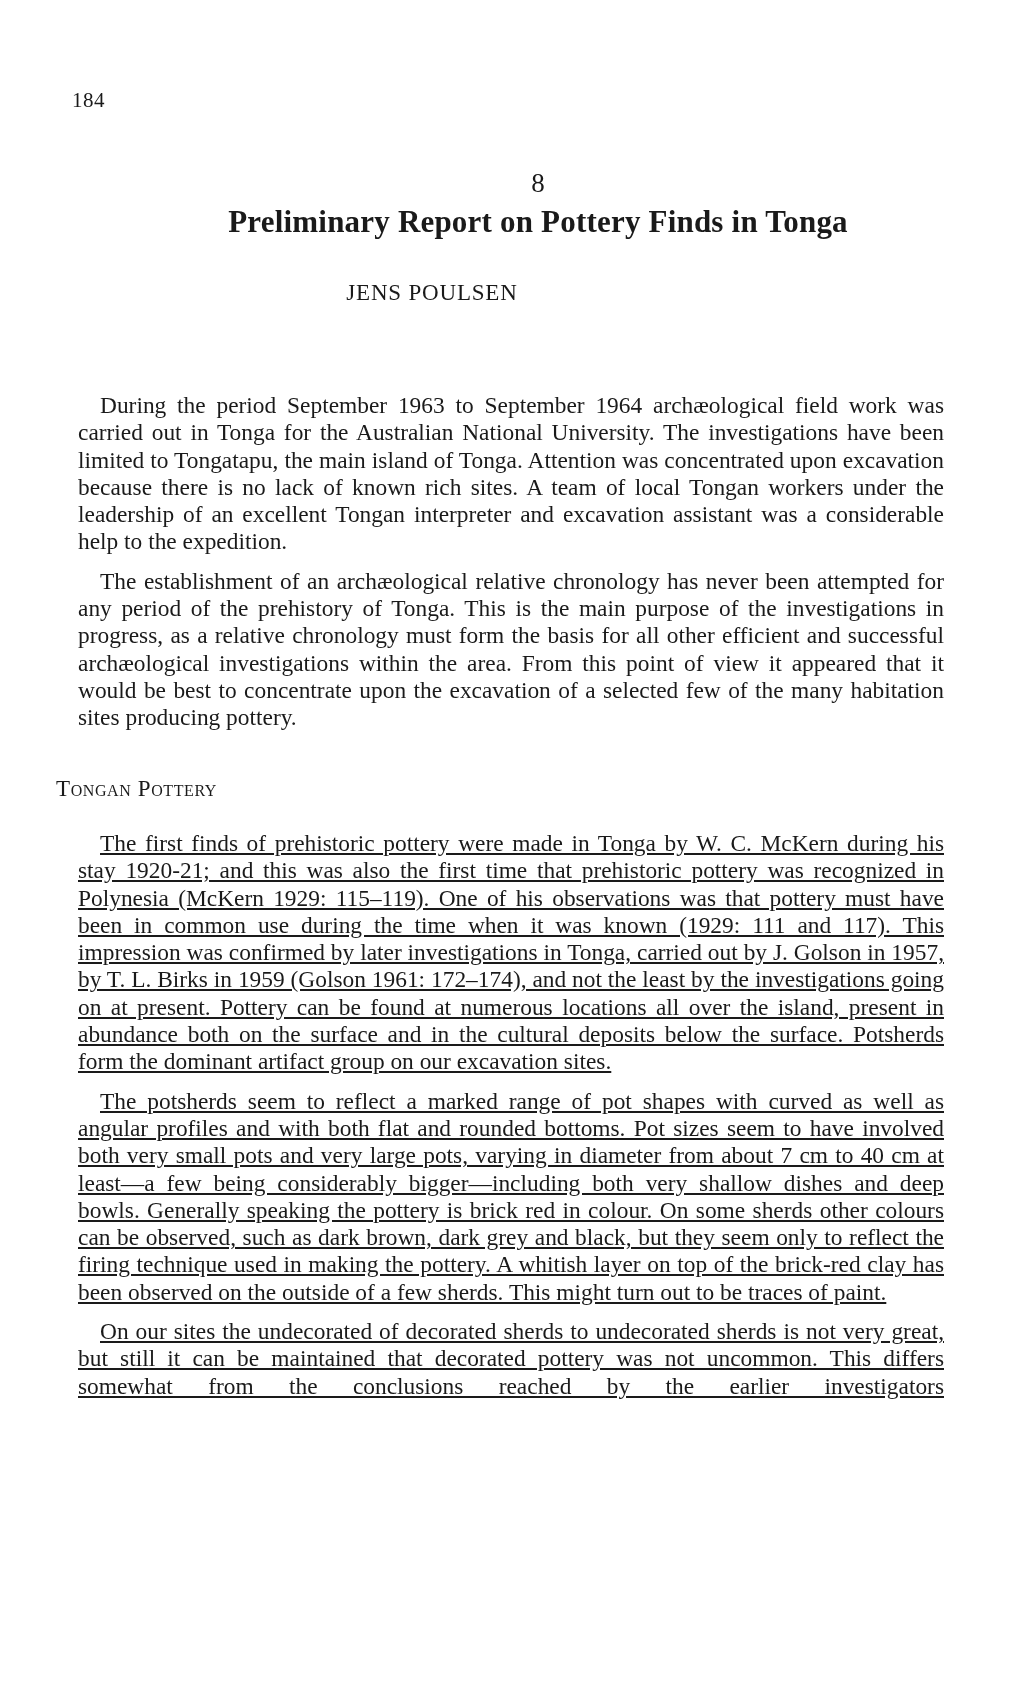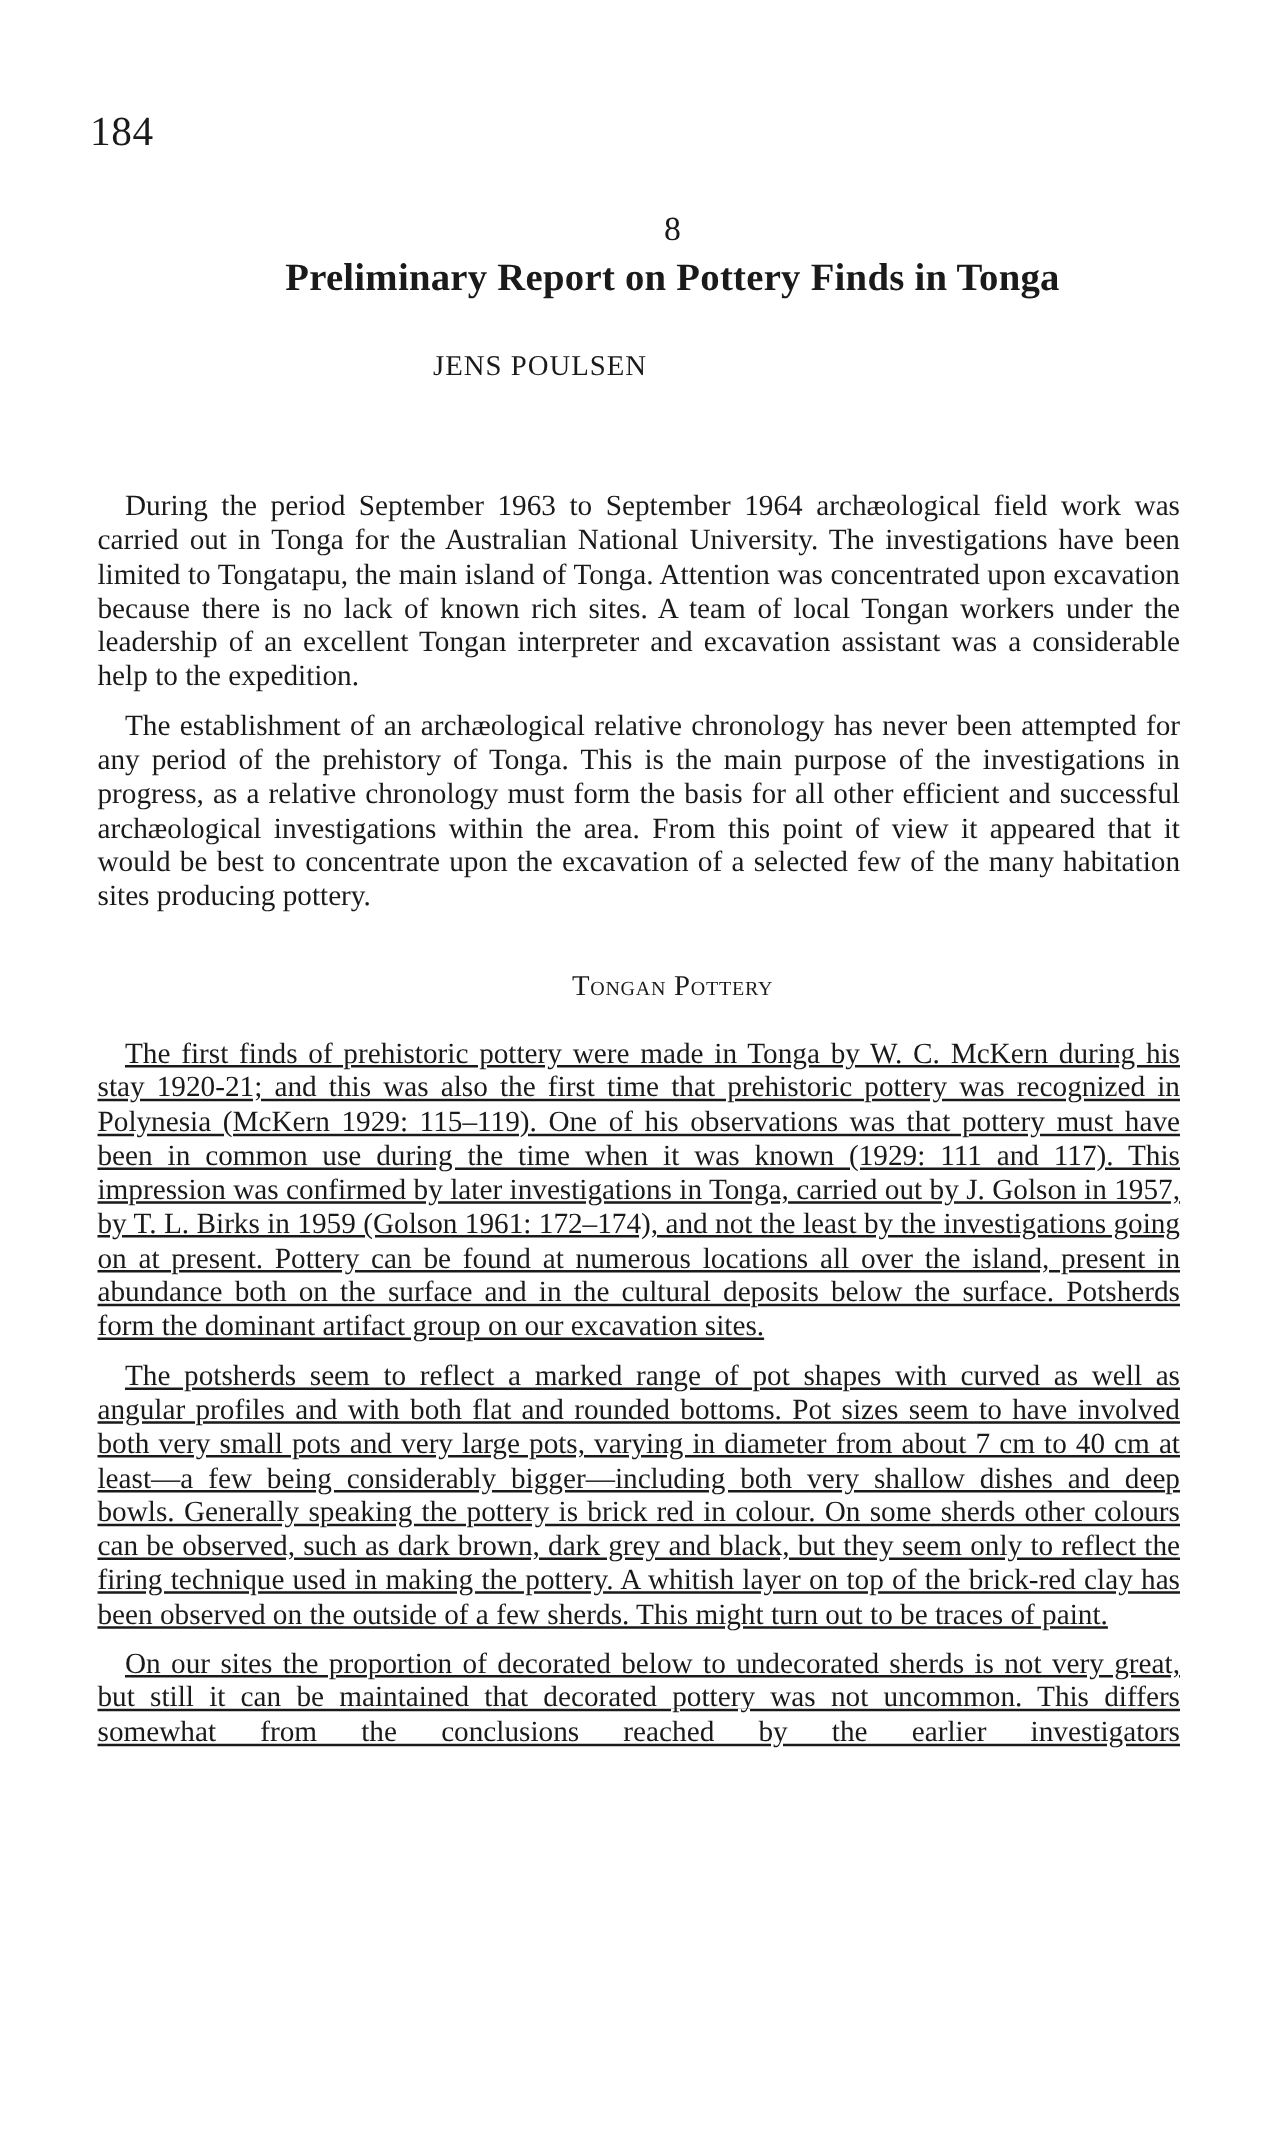--- a/index.html
+++ b/index.html
@@ -12,21 +12,21 @@
       height: 1705px;
       position: relative;
       overflow: hidden;
       color: #1a1a1a;
       font-family: "Liberation Serif", "DejaVu Serif", serif;
     }
     .page-number {
       position: absolute;
       left: 72px;
       top: 88px;
-      font-size: 33px;
+      font-size: 21px;
       letter-spacing: 0.5px;
     }
     .chapter-number {
       position: absolute;
       left: 0;
       width: 1020px;
       top: 168px;
       text-align: center;
       font-size: 27px;
       padding-left: 56px;
@@ -68,21 +68,20 @@
       margin: 12px;
       text-indent: 22px;
       text-align: justify;
     }
     .block-1 { top: 380px; }
     .section-heading {
       position: absolute;
       left: 0;
       width: 1020px;
       top: 776px;
-      text-align: center;
       font-size: 23px;
       font-variant: small-caps;
       letter-spacing: 0.6px;
       padding-left: 56px;
       box-sizing: border-box;
     }
     .block-2 { top: 818px; text-decoration: underline; }
   </style>
 </head>
 <body>
@@ -98,14 +97,14 @@
 <div class="body-text block-1">
   <p>During the period September 1963 to September 1964 archæological field work was carried out in Tonga for the Australian National University. The investigations have been limited to Tongatapu, the main island of Tonga. Attention was concentrated upon excavation because there is no lack of known rich sites. A team of local Tongan workers under the leadership of an excellent Tongan interpreter and excavation assistant was a considerable help to the expedition.</p>
   <p>The establishment of an archæological relative chronology has never been attempted for any period of the prehistory of Tonga. This is the main purpose of the investigations in progress, as a relative chronology must form the basis for all other efficient and successful archæological investigations within the area. From this point of view it appeared that it would be best to concentrate upon the excavation of a selected few of the many habitation sites producing pottery.</p>
 </div>
 
 <h2 class="section-heading" style="margin:0;font-weight:normal;">Tongan Pottery</h2>
 
 <div class="body-text block-2">
   <p>The first finds of prehistoric pottery were made in Tonga by W. C. McKern during his stay 1920-21; and this was also the first time that prehistoric pottery was recognized in Polynesia (McKern 1929: 115–119). One of his observations was that pottery must have been in common use during the time when it was known (1929: 111 and 117). This impression was confirmed by later investigations in Tonga, carried out by J. Golson in 1957, by T. L. Birks in 1959 (Golson 1961: 172–174), and not the least by the investigations going on at present. Pottery can be found at numerous locations all over the island, present in abundance both on the surface and in the cultural deposits below the surface. Potsherds form the dominant artifact group on our excavation sites.</p>
   <p>The potsherds seem to reflect a marked range of pot shapes with curved as well as angular profiles and with both flat and rounded bottoms. Pot sizes seem to have involved both very small pots and very large pots, varying in diameter from about 7 cm to 40 cm at least—a few being considerably bigger—including both very shallow dishes and deep bowls. Generally speaking the pottery is brick red in colour. On some sherds other colours can be observed, such as dark brown, dark grey and black, but they seem only to reflect the firing technique used in making the pottery. A whitish layer on top of the brick-red clay has been observed on the outside of a few sherds. This might turn out to be traces of paint.</p>
-  <p style="text-align-last: justify;">On our sites the proportion of decorated below to undecorated sherds is not very great, but still it can be maintained that decorated pottery was not uncommon. This differs somewhat from the conclusions reached by the earlier investigators</p>
+  <p style="text-align-last: justify;">On our sites the undecorated of decorated sherds to undecorated sherds is not very great, but still it can be maintained that decorated pottery was not uncommon. This differs somewhat from the conclusions reached by the earlier investigators</p>
 </div>
 
 </body></html>

